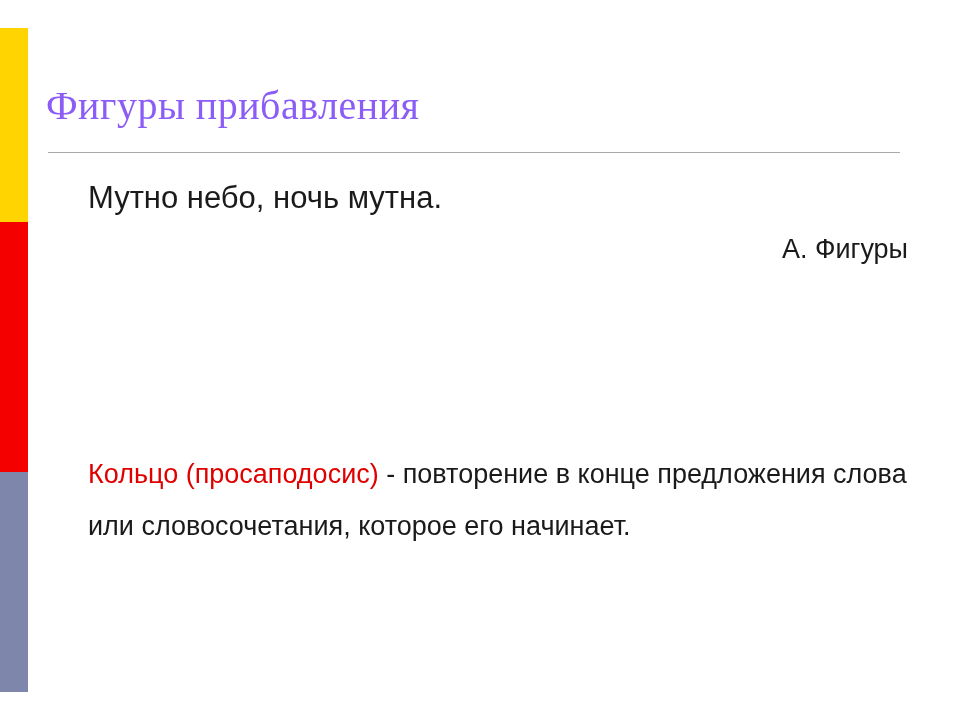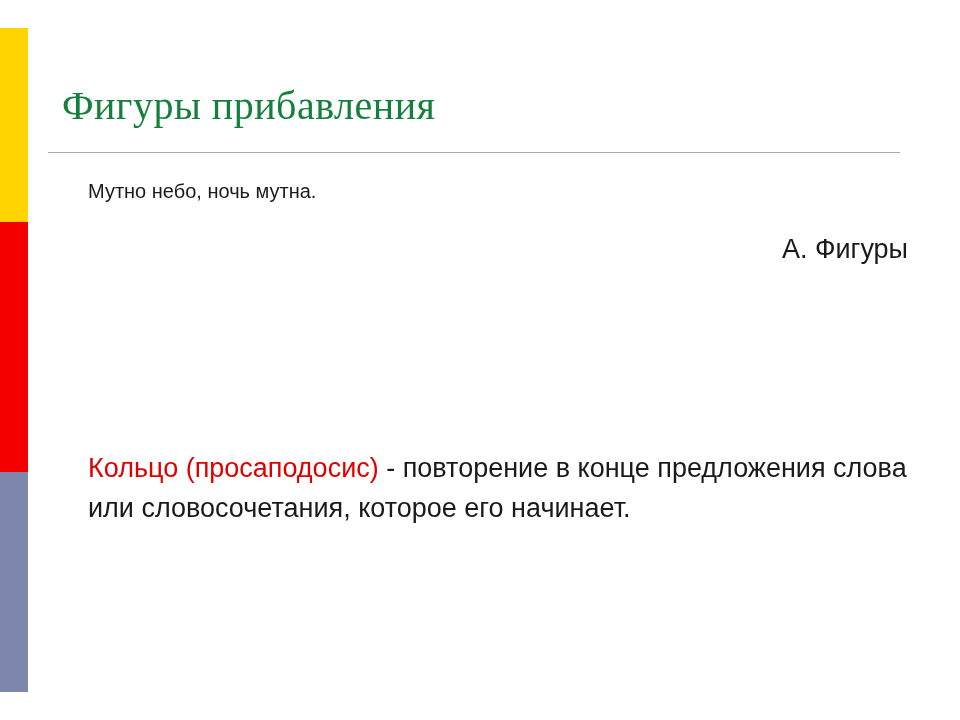--- a/index.html
+++ b/index.html
@@ -44,61 +44,61 @@
     background: #f40000;
   }
   .bar-blue {
     top: 472px;
     height: 220px;
     background: #7f86ac;
   }
   
   .title {
     position: absolute;
-    left: 62px;
+    left: 46px;
     top: 82px;
     font-family: "Liberation Serif", serif;
     font-size: 40px;
-    color: #15803d;
+    color: #8b5cf6;
     letter-spacing: 0.5px;
     white-space: nowrap;
   }
   .title-rule {
     position: absolute;
     left: 48px;
     top: 152px;
     width: 852px;
     height: 1px;
     background: #a9a9a9;
   }
   
   .quote {
     position: absolute;
     left: 88px;
     top: 180px;
-    font-size: 20px;
+    font-size: 31px;
     color: #1a1a1a;
     white-space: nowrap;
   }
   .attribution {
     position: absolute;
     right: 52px;
     top: 234px;
     font-size: 27px;
     color: #1a1a1a;
     white-space: nowrap;
   }
   
   .definition {
     position: absolute;
     left: 88px;
     top: 448px;
     width: 828px;
     font-size: 27px;
-    line-height: 40px;
+    line-height: 52px;
     color: #1a1a1a;
   }
   .term {
     color: #e00000;
   }
 </style>
 </head>
 <body>
 
 <div class="slide">

